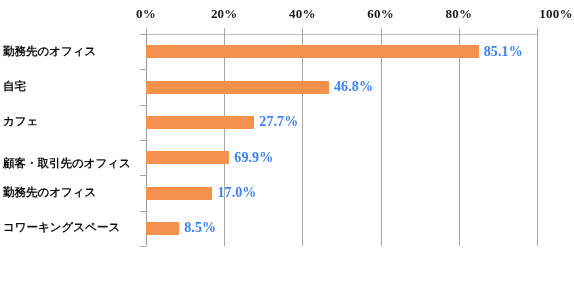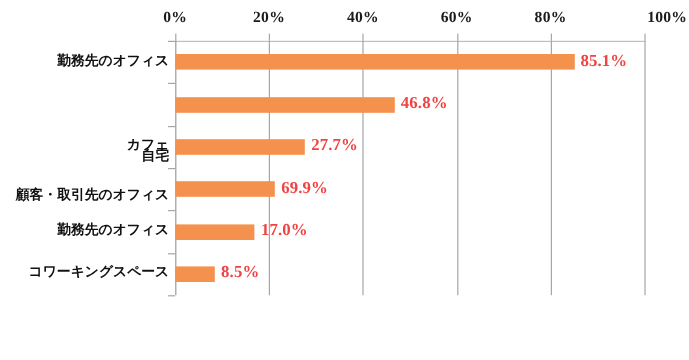--- a/index.html
+++ b/index.html
@@ -87,32 +87,32 @@
     background: #F4924D;
     height: 13px;
   }
 
   
   .value-label {
     position: absolute;
     font-family: "Liberation Serif", serif;
     font-size: 14px;
     font-weight: 700;
-    color: #ef4444;
+    color: #3b82f6;
     white-space: nowrap;
     line-height: 13px;
     letter-spacing: 0.1px;
   }
 
   
   .cat-label {
     position: absolute;
     right: 0;
     width: 138px;
-    text-align: right;
+    text-align: left;
     font-family: "Liberation Sans", sans-serif;
     font-size: 11.5px;
     font-weight: 700;
     color: #111111;
     white-space: nowrap;
     line-height: 13px;
   }
 </style>
 </head>
 <body>
@@ -144,21 +144,21 @@
       <div class="y-tick-mark" style="top: 69.3333px;"></div>
       <div class="y-tick-mark" style="top: 104.667px;"></div>
       <div class="y-tick-mark" style="top: 140px;"></div>
       <div class="y-tick-mark" style="top: 175.333px;"></div>
       <div class="y-tick-mark" style="top: 210.667px;"></div>
       <div class="y-tick-mark" style="top: 246px;"></div>
     </div>
 
   <div id="category-labels">
       <div class="cat-label" style="top: 44.6667px; right: 433px; position: absolute;">勤務先のオフィス</div>
-      <div class="cat-label" style="top: 80px; right: 433px; position: absolute; margin-top: 44px;">自宅</div>
+      <div class="cat-label" style="top: 80px; right: 433px; position: absolute;">自宅</div>
       <div class="cat-label" style="top: 115.333px; right: 433px; position: absolute;">カフェ</div>
       <div class="cat-label" style="top: 157px; right: 433px; position: absolute;">顧客・取引先のオフィス</div>
       <div class="cat-label" style="top: 186px; right: 433px; position: absolute;">勤務先のオフィス</div>
       <div class="cat-label" style="top: 221.333px; right: 433px; position: absolute;">コワーキングスペース</div>
     </div>
 
   <div id="plot-area">
     <div id="gridlines">
         <div class="gridline axis-zero" style="left: 0px;"></div>
         <div class="gridline" style="left: 78.2px;"></div>

